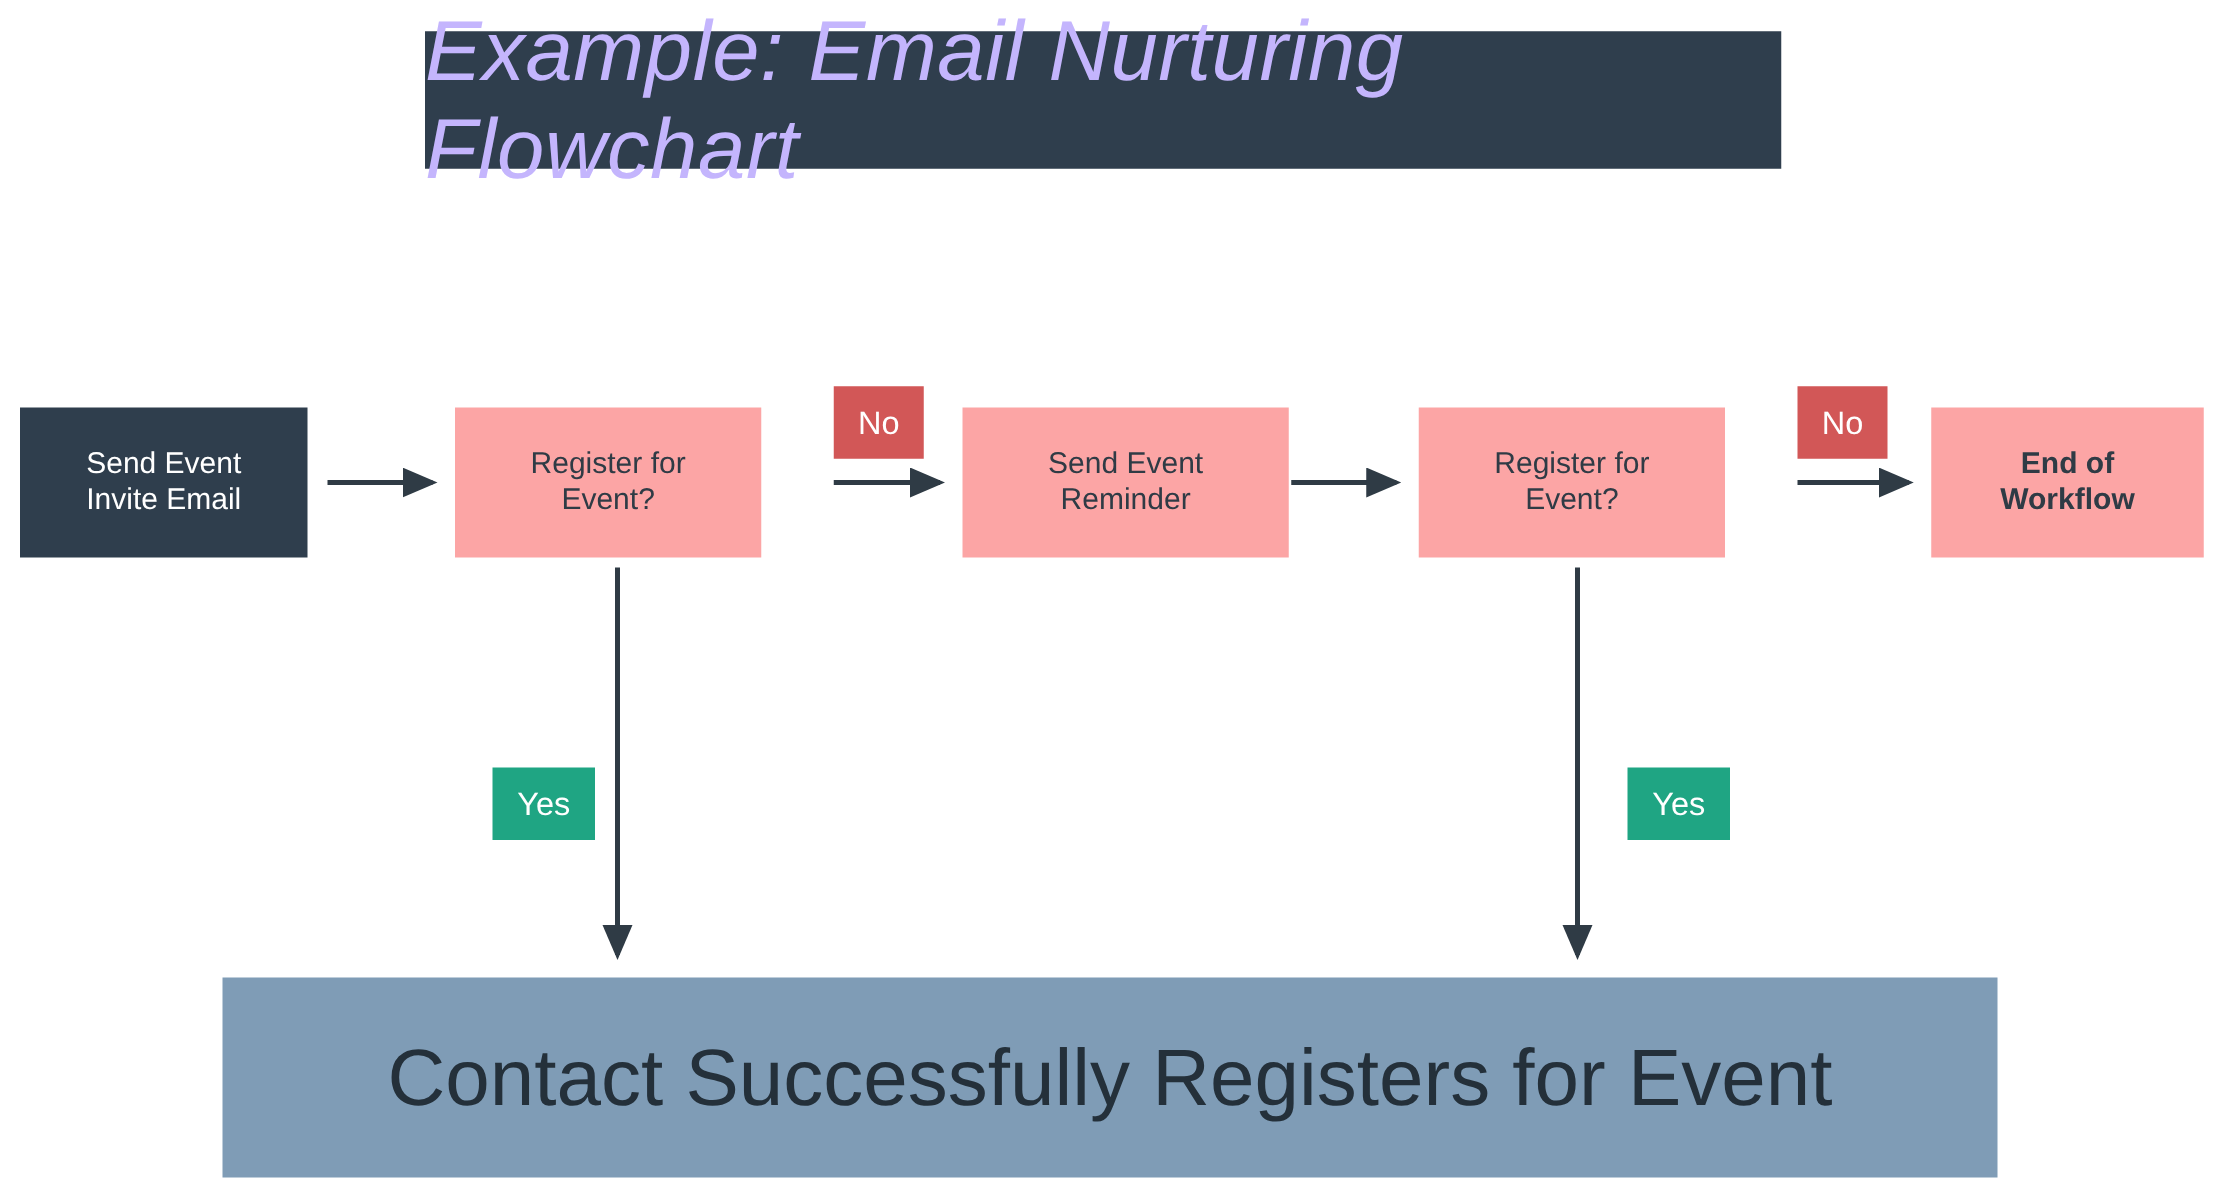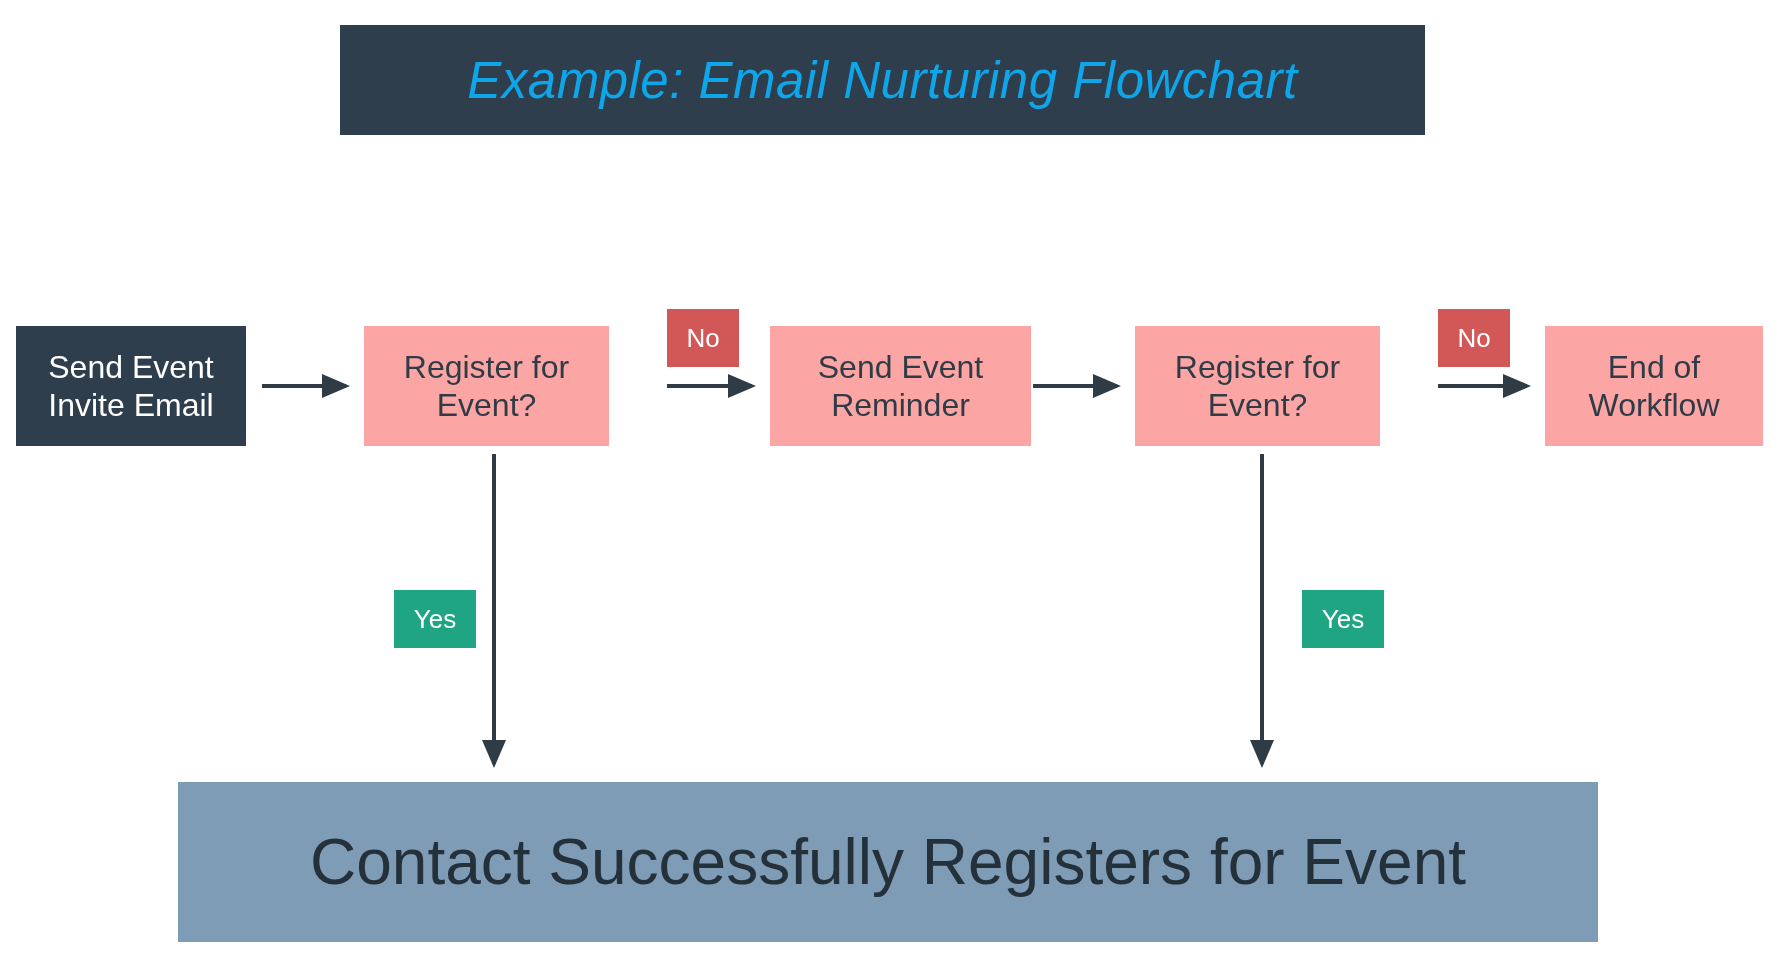--- a/index.html
+++ b/index.html
@@ -21,33 +21,33 @@
     left: 340px;
     top: 25px;
     width: 1085px;
     height: 110px;
     background: #2f3e4d;
     display: flex;
     align-items: center;
     justify-content: center;
   }
   .title-text {
-    color: #0ea5e9;
+    color: #c4b5fd;
     font-style: italic;
-    font-size: 51px;
+    font-size: 68px;
     font-weight: 400;
     letter-spacing: 0.5px;
   }
   .node {
     position: absolute;
     display: flex;
     align-items: center;
     justify-content: center;
     text-align: center;
-    font-size: 32px;
+    font-size: 24px;
     line-height: 1.2;
     padding: 0 28px;
     box-sizing: border-box;
   }
   .node-dark {
     background: #2f3e4d;
     color: #ffffff;
   }
   .node-light {
     background: #fca5a5;
@@ -64,21 +64,21 @@
   }
   .tag {
     position: absolute;
     display: flex;
     align-items: center;
     justify-content: center;
     color: #ffffff;
     font-size: 26px;
   }
   .tag-no { background: #d25757; margin-top: 12px; }
-  .tag-yes { background: #1fa583; }
+  .tag-yes { background: #1fa583; margin-top: 24px; }
   svg.arrows {
     position: absolute;
     left: 0; top: 0;
     width: 1780px;
     height: 963px;
     pointer-events: none;
   }
 </style>
 </head>
 <body>
@@ -98,21 +98,21 @@
   </div>
 
   <div class="node node-light" style="left:770px; top:326px; width:261px; height:120px;">
     <span>Send Event Reminder</span>
   </div>
 
   <div class="node node-light" style="left:1135px; top:326px; width:245px; height:120px;">
     <span>Register for Event?</span>
   </div>
 
-  <div class="node node-light" style="left:1545px; top:326px; width:218px; height:120px;">
+  <div class="node node-light" style="left:1545px; top:326px; width:218px; height:120px;font-weight:bold;">
     <span>End of Workflow</span>
   </div>
 
   <div class="tag tag-no" style="left:667px;  top:297px; width:72px; height:58px;">
     <span>No</span>
   </div>
   <div class="tag tag-no" style="left:1438px; top:297px; width:72px; height:58px;">
     <span>No</span>
   </div>
   <div class="tag tag-yes" style="left:394px;  top:590px; width:82px; height:58px;">

